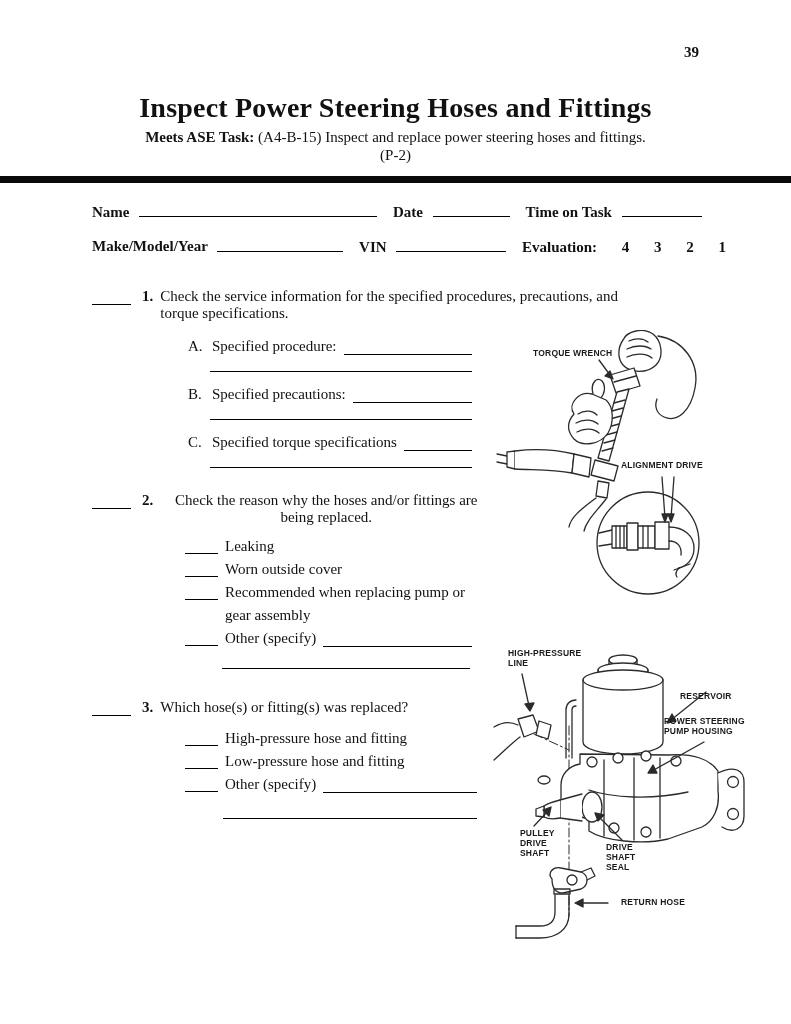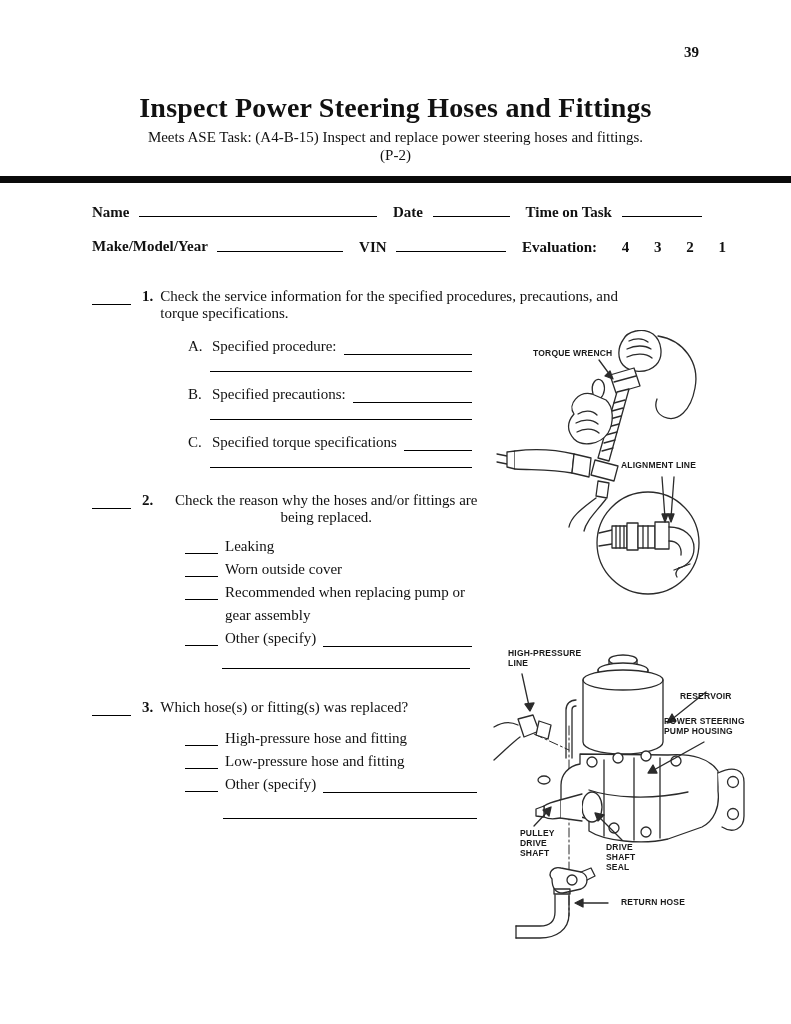--- a/index.html
+++ b/index.html
@@ -7,21 +7,21 @@
   .page {
     position:relative; width:791px; height:1024px; margin:0 auto;
     background:#ffffff; color:#111;
     font-family:"Liberation Serif", serif; font-size:15px;
     overflow:hidden;
   }
   .page-number { position:absolute; top:44px; right:92px; font-weight:bold; font-size:15px; }
   .hdr { position:absolute; top:92px; left:0; right:0; text-align:center; }
   .hdr-title { font-size:28px; font-weight:bold; letter-spacing:.2px; }
   .hdr-sub { margin-top:5px; font-size:15px; }
-  .hdr-sub b { font-weight:normal; }
+  .hdr-sub b { font-weight:bold; }
   .hdr-p2 { font-size:15px; margin-top:1px; }
   .rule { position:absolute; top:176px; left:0; width:791px; height:7px; background:#0a0a0a; }
 
   .content { position:absolute; top:183px; left:0; width:645px; }
 
   .blank { display:inline-block; border-bottom:1.4px solid #000; height:.95em; vertical-align:baseline; }
 
   .info-row { margin-left:92px; font-weight:bold; white-space:nowrap; }
   .info-row1 { margin-top:20px; }
   .info-row2 { margin-top:16px; }
@@ -238,21 +238,21 @@
         <path d="M167,147 L170,188"></path>
         <polygon points="170,192 167,184 173,184" fill="#2b2b2b"></polygon>
         <path d="M179,147 L176,188"></path>
         <polygon points="176,192 173,184 179,184" fill="#2b2b2b"></polygon>
 
         <path d="M104,30 L115,45"></path>
         <polygon points="118,49 110,46 115,41" fill="#2b2b2b"></polygon>
       </g>
     </svg>
     <div class="fig-label" style="left:38px; top:18px;">TORQUE WRENCH</div>
-    <div class="fig-label" style="left:126px; top:130px;">ALIGNMENT LINE</div>
+    <div class="fig-label" style="left:126px; top:130px;">ALIGNMENT DRIVE</div>
   </div>
 
   <div class="fig fig2">
     <svg width="299" height="312" viewBox="0 0 299 312">
       <g stroke="#2b2b2b" fill="none" stroke-width="1.3" stroke-linecap="round" stroke-linejoin="round">
 
         <path d="M77,96 L77,286" stroke-dasharray="9,3,2,3" stroke-width="1"></path>
         <path d="M42,104 L77,120" stroke-dasharray="9,3,2,3" stroke-width="1"></path>
 
         <path d="M84,70 C78,70 74,74 74,80 L74,128 M80,128 L80,80 C80,77 82,76 84,76"></path>

